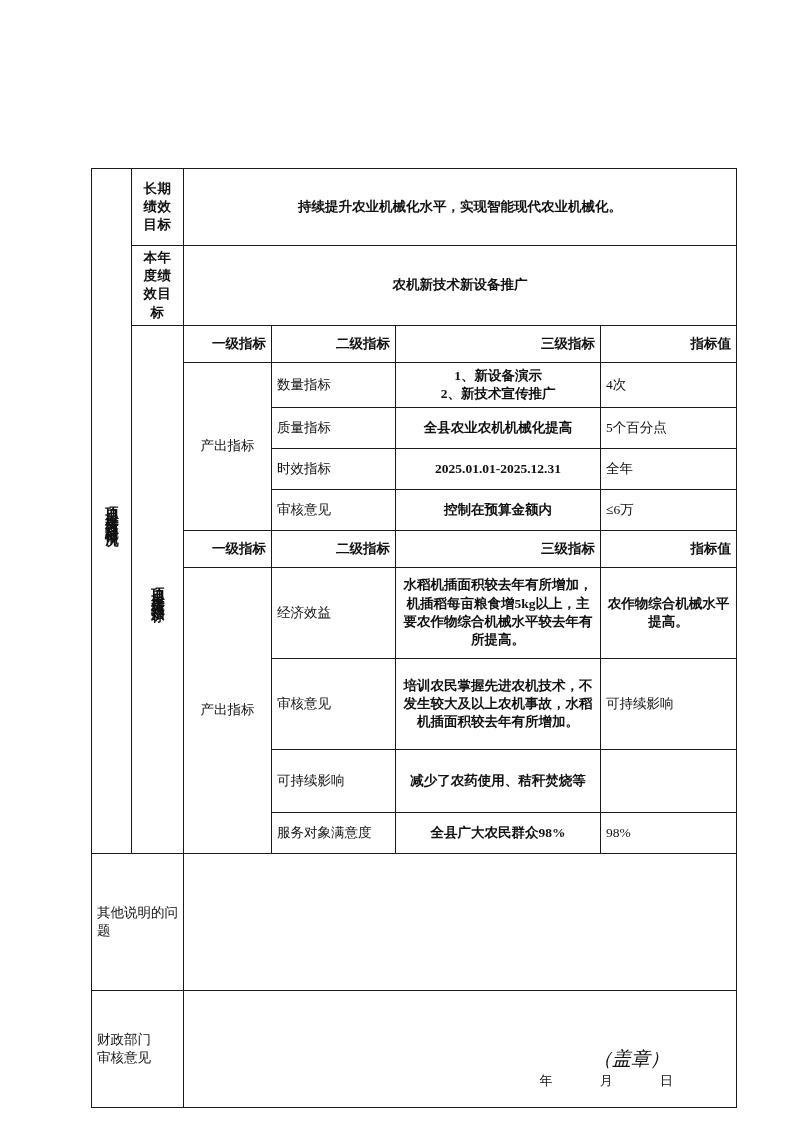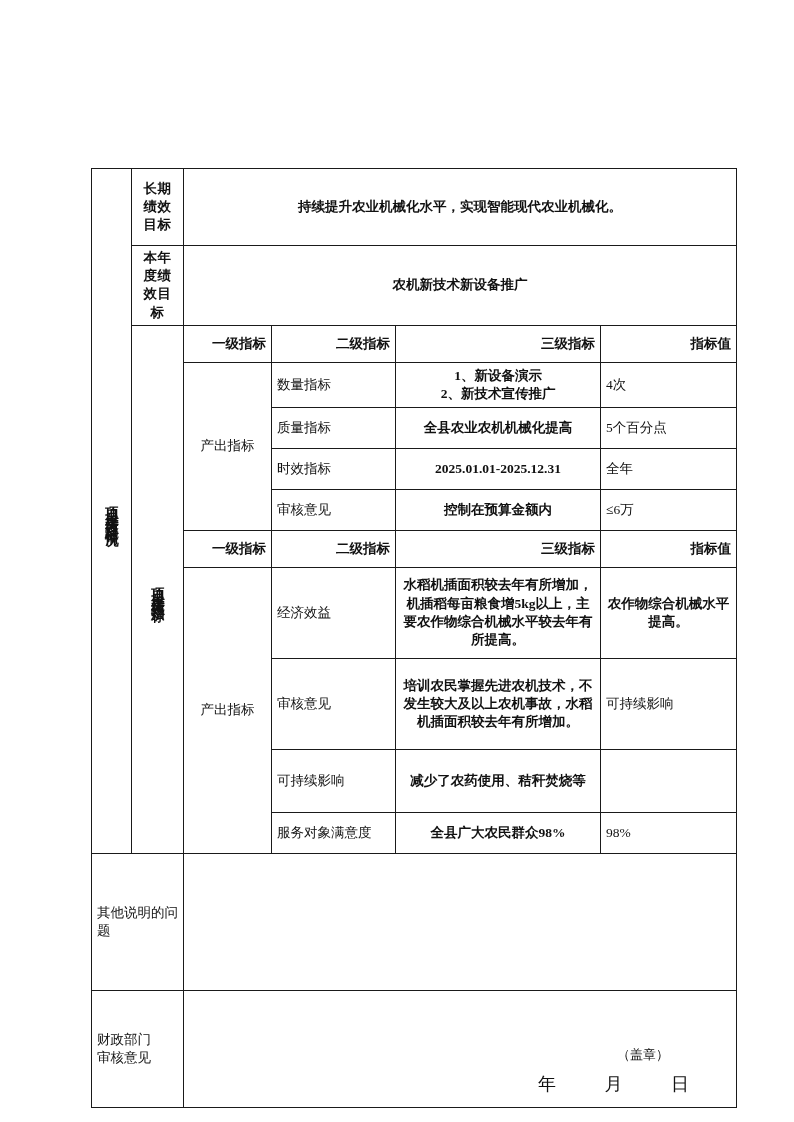--- a/index.html
+++ b/index.html
@@ -90,27 +90,28 @@
   }
   .seal-wrap {
     position: relative;
     height: 100%;
     min-height: 100px;
   }
   .seal-text {
     position: absolute;
     right: 62px;
     top: 52px;
+    font-size: 19px;
+    font-style: italic;
+  }
+  .date-line {
+    position: absolute;
+    right: 36px;
+    top: 78px;
     font-size: 13px;
-  }
-  .date-line {
-    position: absolute;
-    right: 20px;
-    top: 78px;
-    font-size: 18px;
     letter-spacing: 22px;
   }
   .multi {
     white-space: pre-line;
   }
   .idx-label {
     text-align: center;
     font-weight: 400;
     line-height: 1.3;
   }

